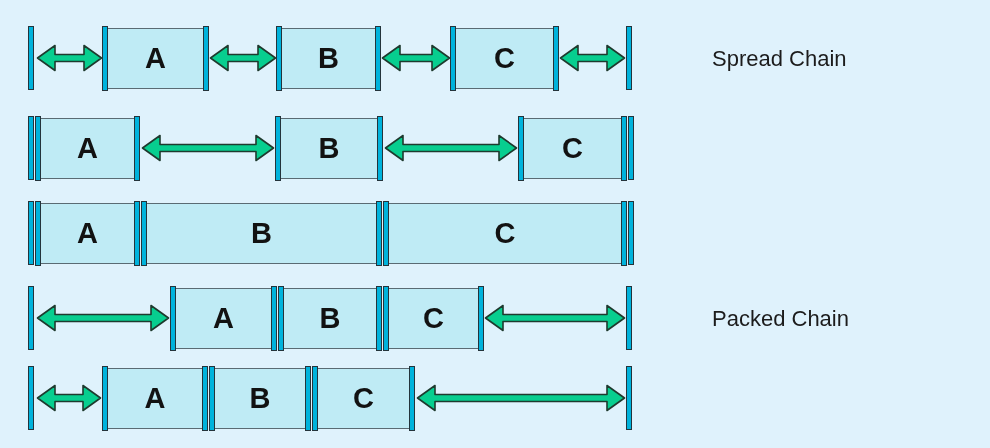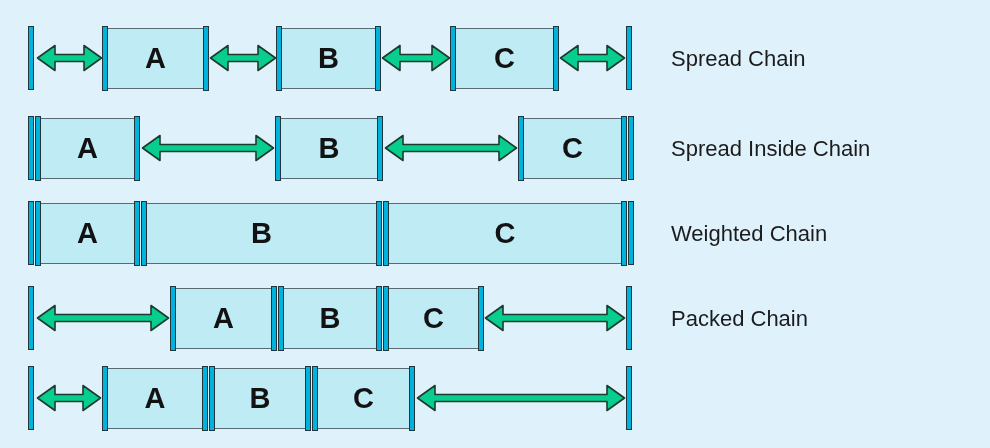--- a/index.html
+++ b/index.html
@@ -27,21 +27,21 @@
   .box .vbar{top:-3px;height:63px;}
   .box .vbar.left{left:-2px;}
   .box .vbar.right{right:-2px;}
   .letter{
     font-weight:bold;font-size:29px;
     color:var(--letter,#121212);
     line-height:1;
   }
   .arrow-svg{position:absolute;top:13px;}
   .row-label{
-    position:absolute;left:671px;top:17px;
+    position:absolute;left:712px;top:17px;
     font-size:22px;line-height:28px;
     color:var(--label,#1C1C1C);
     white-space:nowrap;
   }
 </style>
 </head>
 <body>
 
 <div id="canvas" style="--bg: #DFF2FC; --boxfill: #BFEBF5; --boxborder: #5A6B73; --bar: #00B3DC; --bar-outline: #24343B; --letter: #121212; --label: #1C1C1C;">
     <div class="chain-row" style="top: 28px;">
@@ -93,41 +93,39 @@
       </div>
       <span class="arrow-svg" style="left: 384px;"><svg width="134" height="34" viewBox="0 0 134 34">
           <path d="M1.5 17 L19 4.5 L19 13.5 L115 13.5 L115 4.5 L132.5 17 L115 29.5 L115 20.5 L19 20.5 L19 29.5 Z" fill="#07CE8F" stroke="#1E3A2E" stroke-width="1.6" stroke-linejoin="round"></path>
         </svg></span>
       <div class="box" style="left: 519px; width: 105px;">
         <div class="vbar left"></div>
         <span class="letter">C</span>
         <div class="vbar right"></div>
       </div>
       <div class="vbar edge-bar" style="left: 628px;"></div>
-      <div class="row-label">Spread Inside Chain</div>
     </div>
     <div class="chain-row" style="top: 203px;">
       <div class="vbar edge-bar" style="left: 28px;"></div>
       <div class="box" style="left: 36px; width: 101px;">
         <div class="vbar left"></div>
         <span class="letter">A</span>
         <div class="vbar right"></div>
       </div>
       <div class="box" style="left: 142px; width: 237px;">
         <div class="vbar left"></div>
         <span class="letter">B</span>
         <div class="vbar right"></div>
       </div>
       <div class="box" style="left: 384px; width: 240px;">
         <div class="vbar left"></div>
         <span class="letter">C</span>
         <div class="vbar right"></div>
       </div>
       <div class="vbar edge-bar" style="left: 628px;"></div>
-      <div class="row-label">Weighted Chain</div>
     </div>
     <div class="chain-row" style="top: 288px;">
       <div class="vbar edge-bar" style="left: 28px;"></div>
       <span class="arrow-svg" style="left: 36px;"><svg width="134" height="34" viewBox="0 0 134 34">
           <path d="M1.5 17 L19 4.5 L19 13.5 L115 13.5 L115 4.5 L132.5 17 L115 29.5 L115 20.5 L19 20.5 L19 29.5 Z" fill="#07CE8F" stroke="#1E3A2E" stroke-width="1.6" stroke-linejoin="round"></path>
         </svg></span>
       <div class="box" style="left: 171px; width: 103px;">
         <div class="vbar left"></div>
         <span class="letter">A</span>
         <div class="vbar right"></div>

